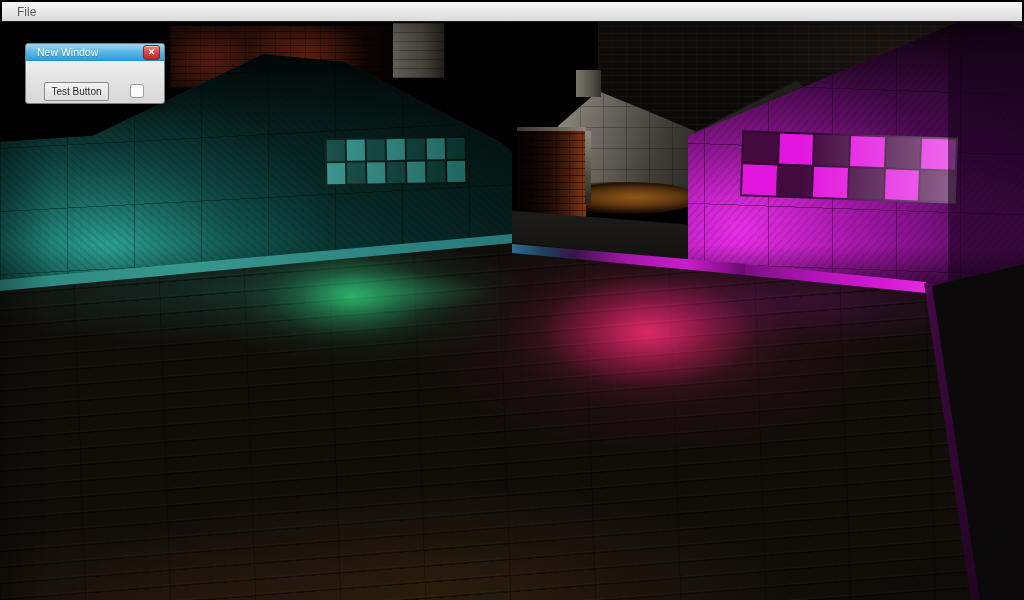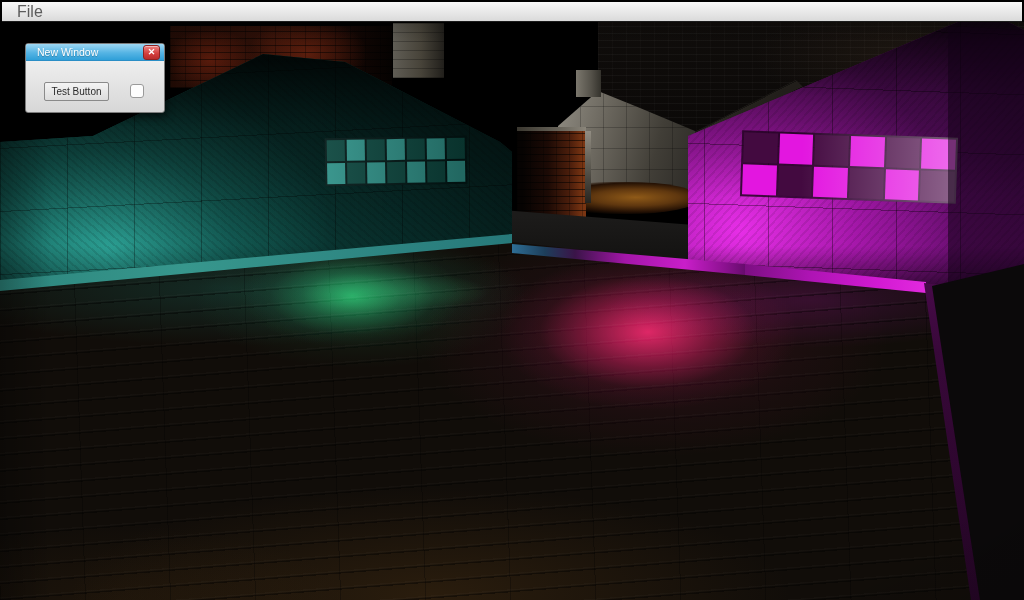--- a/index.html
+++ b/index.html
@@ -139,23 +139,23 @@
   .vignette{inset:0;pointer-events:none;
     background:
       radial-gradient(140% 130% at 38% 42%, transparent 52%, rgba(0,0,0,.5) 95%),
       linear-gradient(to bottom, rgba(0,0,0,.35), transparent 7%),
       linear-gradient(to right, rgba(0,0,0,.3), transparent 5%);}
 
   
   #menubar{position:absolute;left:2px;top:2px;right:2px;height:20px;z-index:50;
     background:linear-gradient(#f8f8f8,#dadada);border-bottom:1px solid #1c1c1c;
     display:flex;align-items:center;}
-  .menu-item{padding:0 10px 0 15px;font-size:16px;color:#5c5c5c;cursor:default;}
-
-  #dialog{position:absolute;left:25px;top:43px;width:140px;height:70px;z-index:60;
+  .menu-item{padding:0 10px 0 15px;font-size:12px;color:#5c5c5c;cursor:default;}
+
+  #dialog{position:absolute;left:25px;top:43px;width:140px;height:61px;z-index:60;
     border:1px solid #7d7d7d;border-radius:3px;
     background:linear-gradient(#f6f6f6,#d7d7d7);
     box-shadow:1px 3px 8px rgba(0,0,0,.65);}
   #dialog .titlebar{position:relative;height:17px;border-radius:2px 2px 0 0;
     background:linear-gradient(#9ed8f4,#55b4e4 55%,#2f9fd8);
     border-bottom:1px solid #2a8ec6;}
   #dialog .title{position:absolute;left:11px;top:2px;font-size:10.5px;color:#fff;
     text-shadow:0 1px 1px rgba(0,0,0,.25);}
   .close-btn{position:absolute;right:4px;top:1px;width:17px;height:15px;
     background:linear-gradient(#ef8181,#d23c3c 60%,#b92c2c);

